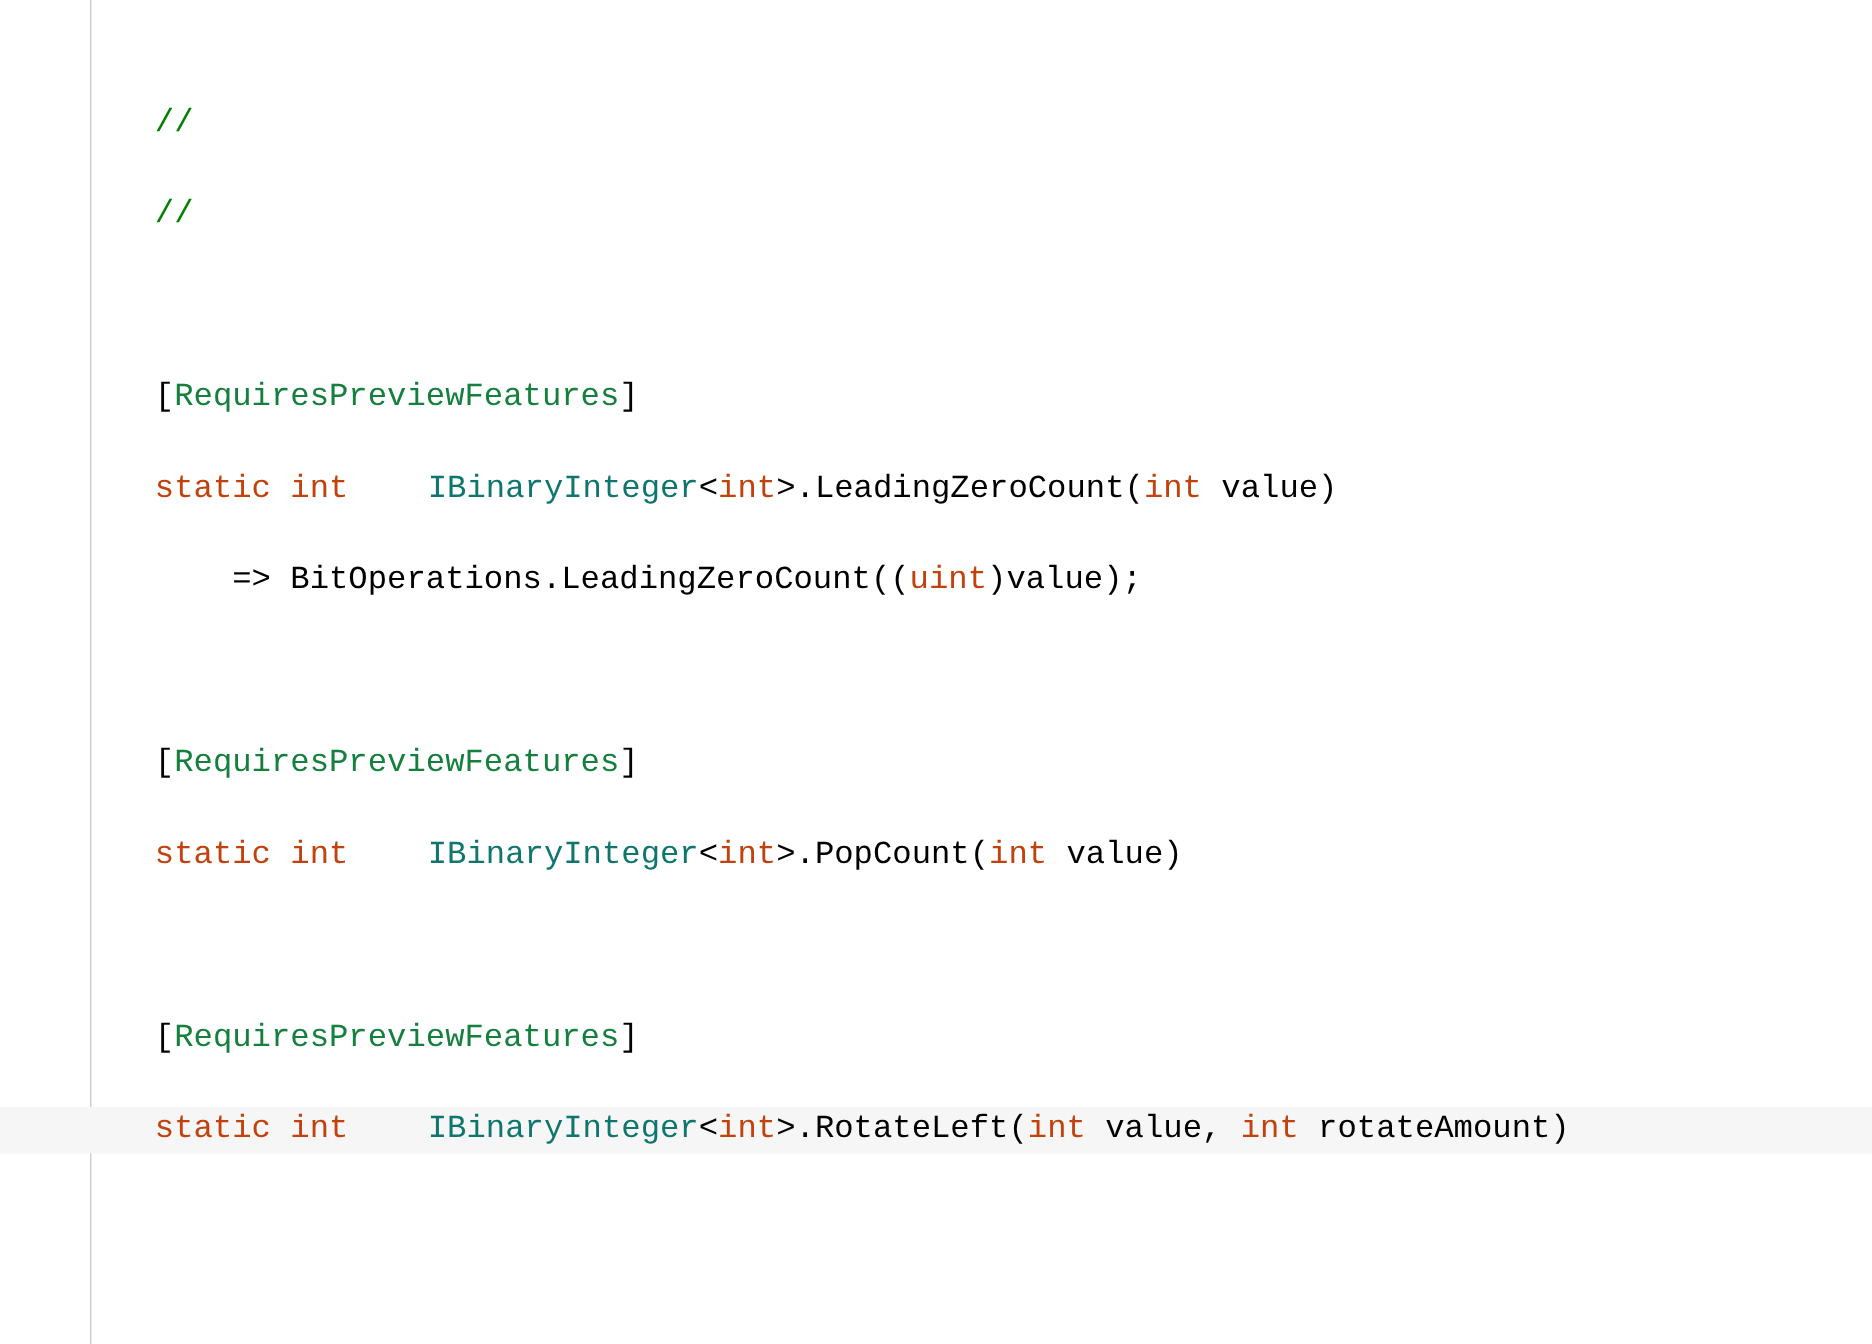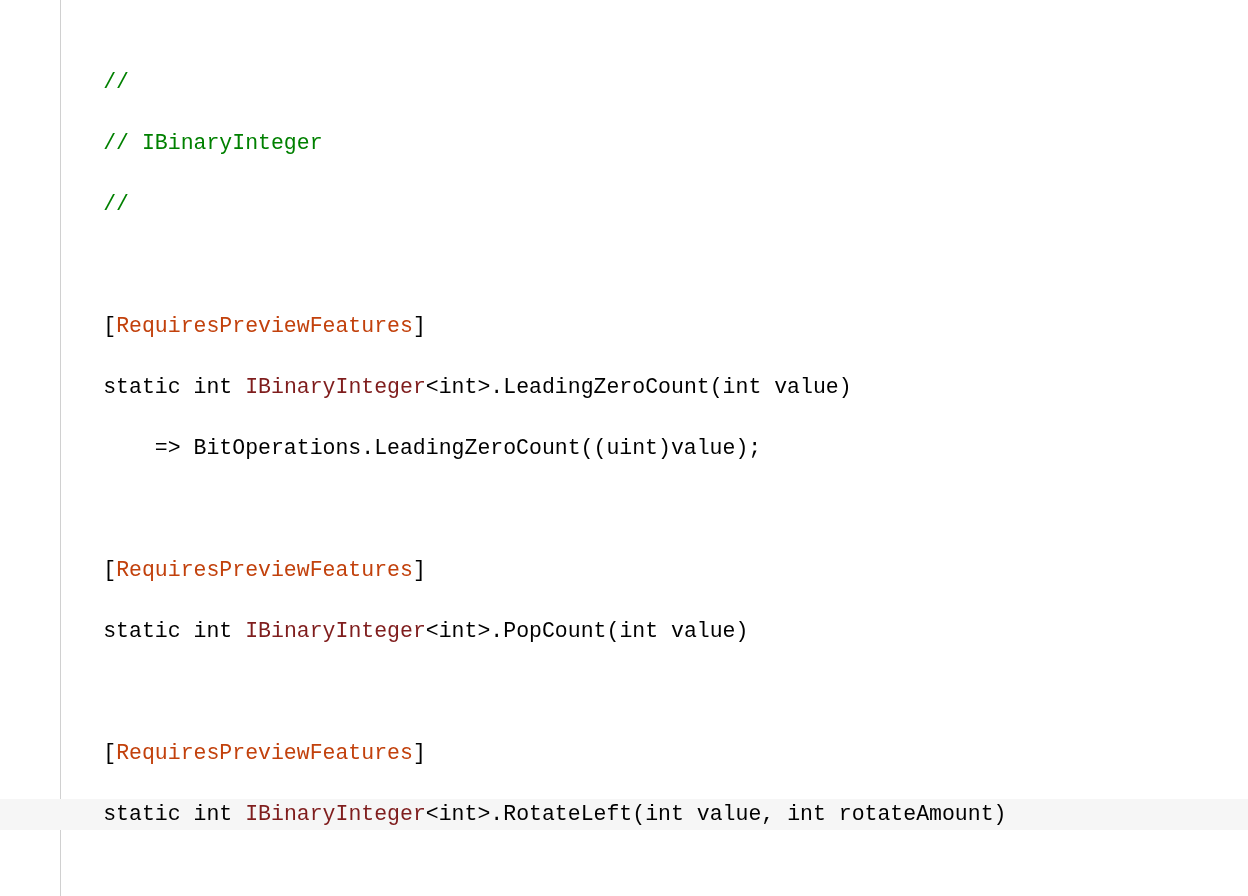--- a/index.html
+++ b/index.html
@@ -29,32 +29,31 @@
   }
   .outline-bar {
     position: absolute;
     left: 60px;
     top: 0;
     bottom: 0;
     width: 1px;
     background: #d0d0d0;
   }
   .c-comment { color: #008000; }
-  .c-keyword { color: #000000; }
-  .c-attr    { color: #c2410c; }
-  .c-ifacetype { color: #7f1d1d; }
+  .c-keyword { color: #c2410c; }
+  .c-attr    { color: #15803d; }
+  .c-ifacetype { color: #0f766e; margin-left: 40px; }
   .c-plain   { color: #000000; }
 </style>
 </head>
 <body>
 
 <div class="editor">
 <div class="outline-bar"></div>
 <span class="line">        <span class="c-comment">//</span></span>
-<span class="line">        <span class="c-comment">// IBinaryInteger</span></span>
 <span class="line">        <span class="c-comment">//</span></span>
 <span class="line"> </span>
 <span class="line">        <span class="c-plain">[</span><span class="c-attr">RequiresPreviewFeatures</span><span class="c-plain">]</span></span>
 <span class="line">        <span class="c-keyword">static</span> <span class="c-keyword">int</span> <span class="c-ifacetype">IBinaryInteger</span><span class="c-plain">&lt;</span><span class="c-keyword">int</span><span class="c-plain">&gt;</span><span class="c-plain">.</span><span class="c-plain">LeadingZeroCount</span><span class="c-plain">(</span><span class="c-keyword">int</span><span class="c-plain"> value</span><span class="c-plain">)</span></span>
 <span class="line">            <span class="c-plain">=&gt; BitOperations.LeadingZeroCount((</span><span class="c-keyword">uint</span><span class="c-plain">)value);</span></span>
 <span class="line"> </span>
 <span class="line">        <span class="c-plain">[</span><span class="c-attr">RequiresPreviewFeatures</span><span class="c-plain">]</span></span>
 <span class="line">        <span class="c-keyword">static</span> <span class="c-keyword">int</span> <span class="c-ifacetype">IBinaryInteger</span><span class="c-plain">&lt;</span><span class="c-keyword">int</span><span class="c-plain">&gt;</span><span class="c-plain">.</span><span class="c-plain">PopCount</span><span class="c-plain">(</span><span class="c-keyword">int</span><span class="c-plain"> value</span><span class="c-plain">)</span></span>
 <span class="line"> </span>
 <span class="line">        <span class="c-plain">[</span><span class="c-attr">RequiresPreviewFeatures</span><span class="c-plain">]</span></span>

